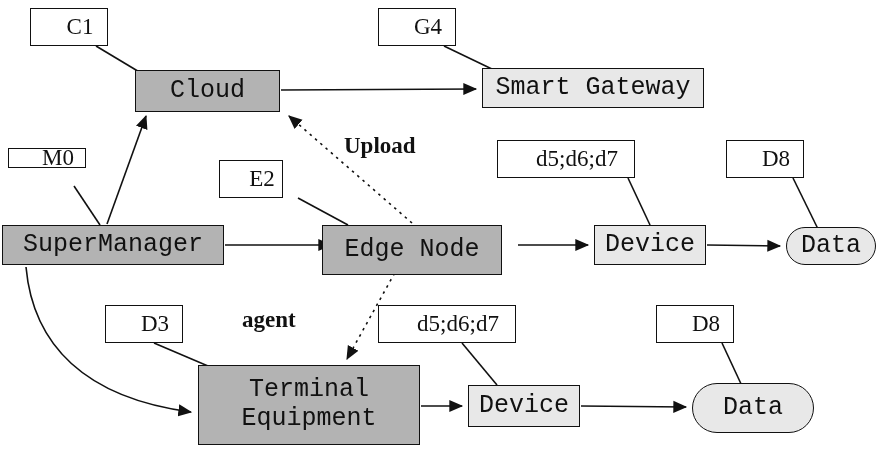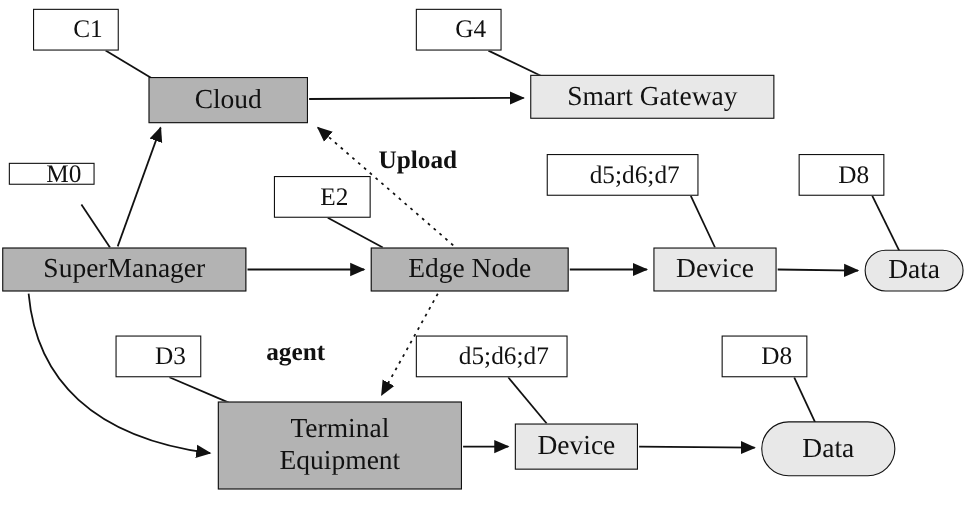--- a/index.html
+++ b/index.html
@@ -15,20 +15,21 @@
     overflow:hidden;
   }
   .canvas > svg { position:absolute; left:0; top:0; }
   .node {
     position:absolute;
     display:flex; align-items:center; justify-content:center;
     text-align:center;
     border:1.7px solid #111111;
     font-size:25px;
     line-height:1.15;
+    font-family:Liberation Mono, monospace;
   }
   .dark  { background:var(--node-dark,#b3b3b3); }
   .light { background:var(--node-light,#e8e8e8); }
   .stadium { border-radius:999px; }
   .tag {
     position:absolute;
     display:flex; align-items:center; justify-content:center;
     background:var(--tag-bg,#ffffff);
     border:1.7px solid #111111;
     font-size:23px;
@@ -79,31 +80,31 @@
     <path class="arrow" d="M581,406 L686,407"></path>
     <path class="arrow" d="M26,267 C33,345 85,398 191,412"></path>
 
     <path class="arrow dashed" d="M412,223 L289,116"></path>
     <path class="arrow dashed" d="M398,267 L347,359"></path>
   </svg>
 
   <div class="tag" style="left:30px;top:8px;width:78px;height:38px">C1</div>
   <div class="tag" style="left:378px;top:8px;width:78px;height:38px">G4</div>
   <div class="tag" style="left:8px;top:148px;width:78px;height:20px">M0</div>
-  <div class="tag" style="left:249px;top:160px;width:88px;height:38px">E2</div>
+  <div class="tag" style="left:219px;top:160px;width:64px;height:38px">E2</div>
   <div class="tag" style="left:497px;top:140px;width:138px;height:38px">d5;d6;d7</div>
   <div class="tag" style="left:726px;top:140px;width:78px;height:38px">D8</div>
   <div class="tag" style="left:105px;top:305px;width:78px;height:38px">D3</div>
   <div class="tag" style="left:378px;top:305px;width:138px;height:38px">d5;d6;d7</div>
   <div class="tag" style="left:656px;top:305px;width:78px;height:38px">D8</div>
 
   <div class="node dark" style="left:135px;top:70px;width:145px;height:42px">Cloud</div>
   <div class="node light" style="left:482px;top:68px;width:222px;height:40px">Smart Gateway</div>
   <div class="node dark" style="left:2px;top:225px;width:222px;height:40px">SuperManager</div>
-  <div class="node dark" style="left:337px;top:225px;width:180px;height:40px">Edge Node</div>
+  <div class="node dark" style="left:322px;top:225px;width:180px;height:50px">Edge Node</div>
   <div class="node light" style="left:594px;top:225px;width:112px;height:40px">Device</div>
   <div class="node light stadium" style="left:786px;top:227px;width:90px;height:38px">Data</div>
   <div class="node dark" style="left:198px;top:365px;width:222px;height:80px;padding:0 36px">Terminal Equipment</div>
   <div class="node light" style="left:468px;top:385px;width:112px;height:42px">Device</div>
   <div class="node light stadium" style="left:692px;top:383px;width:122px;height:50px">Data</div>
 
   <div class="edge-label" style="left:344px;top:133px">Upload</div>
   <div class="edge-label" style="left:242px;top:307px">agent</div>
 
 </div>

